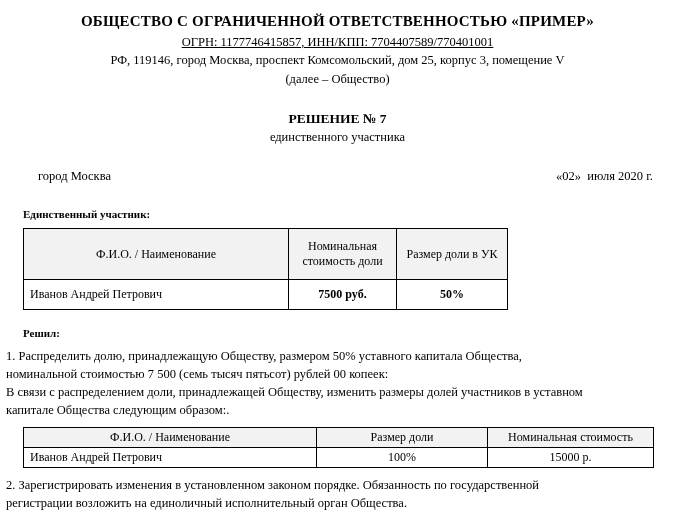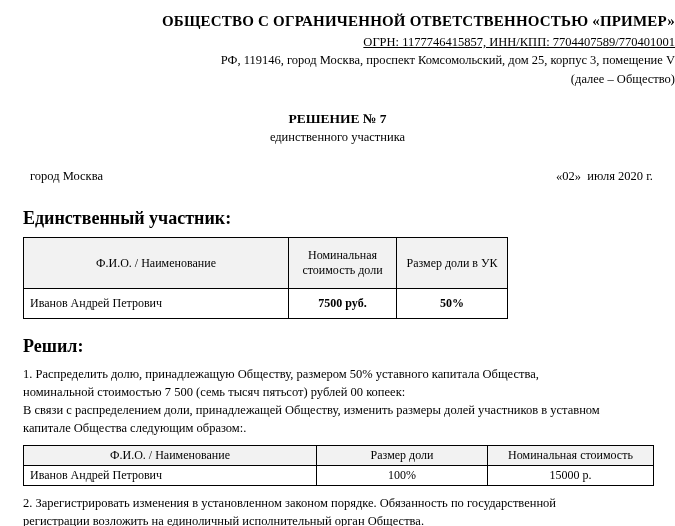--- a/index.html
+++ b/index.html
@@ -18,21 +18,21 @@
   }
   .page {
     width: 675px;
     height: 526px;
     position: relative;
     box-sizing: border-box;
   }
 
   
   .letterhead {
-    text-align: right;
+    text-align: center;
     padding-top: 12px;
   }
   .company-name {
     font-size: 15px;
     font-weight: bold;
     letter-spacing: 0.2px;
     line-height: 1.2;
   }
   .reg-line {
     font-size: 12.5px;
@@ -65,29 +65,29 @@
     font-weight: normal;
     line-height: 1.35;
   }
 
   
   .city-date-row {
     display: flex;
     justify-content: space-between;
     align-items: baseline;
     margin-top: 24px;
-    padding: 0 22px 0 30px;
+    padding: 0 22px 0 38px;
     font-size: 12.5px;
   }
   .date-text { white-space: pre; }
 
   
   .section-label {
     font-weight: bold;
-    font-size: 18px;
+    font-size: 11px;
     margin-left: 23px;
     margin-top: 24px;
   }
   .section-label.resolved {
     margin-top: 17px;
   }
 
   
   .tbl {
     border-collapse: collapse;
@@ -136,21 +136,21 @@
   #distribution-table tbody td {
     height: 17px;
     padding: 1px 6px;
     line-height: 1.25;
   }
   #distribution-table tbody td.name-cell { text-align: left; }
   #distribution-table tbody td.num-cell  { text-align: center; }
 
   
   .body-text {
-    margin-left: 23px;
+    margin-left: 6px;
     margin-right: 18px;
     margin-top: 9px;
     font-size: 12.5px;
     line-height: 1.42;
   }
   .body-text p { margin: 0; }
 </style>
 </head>
 <body>
 

